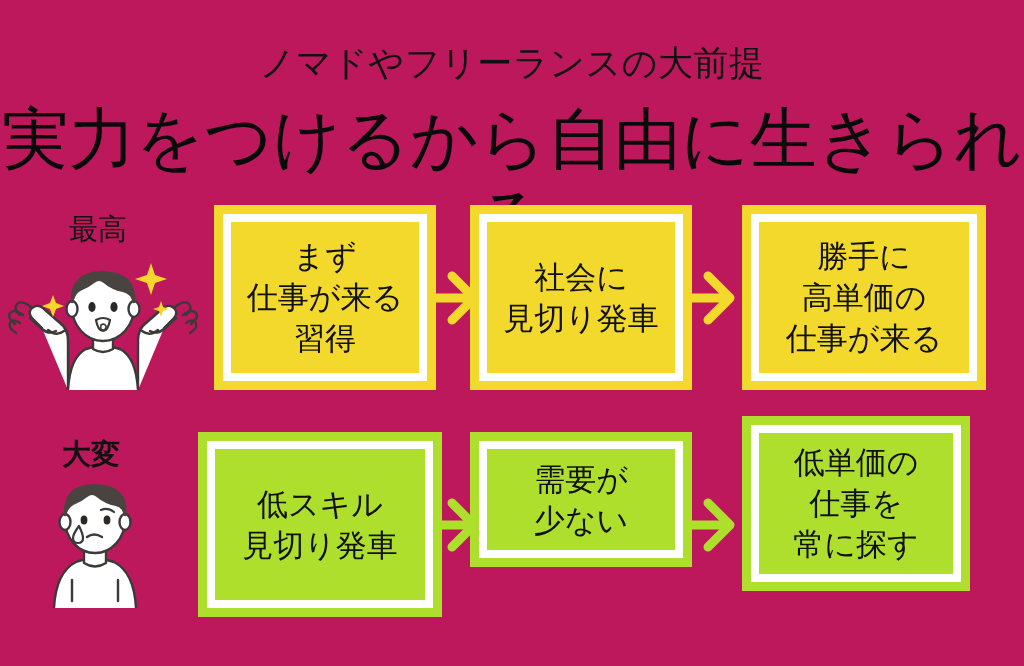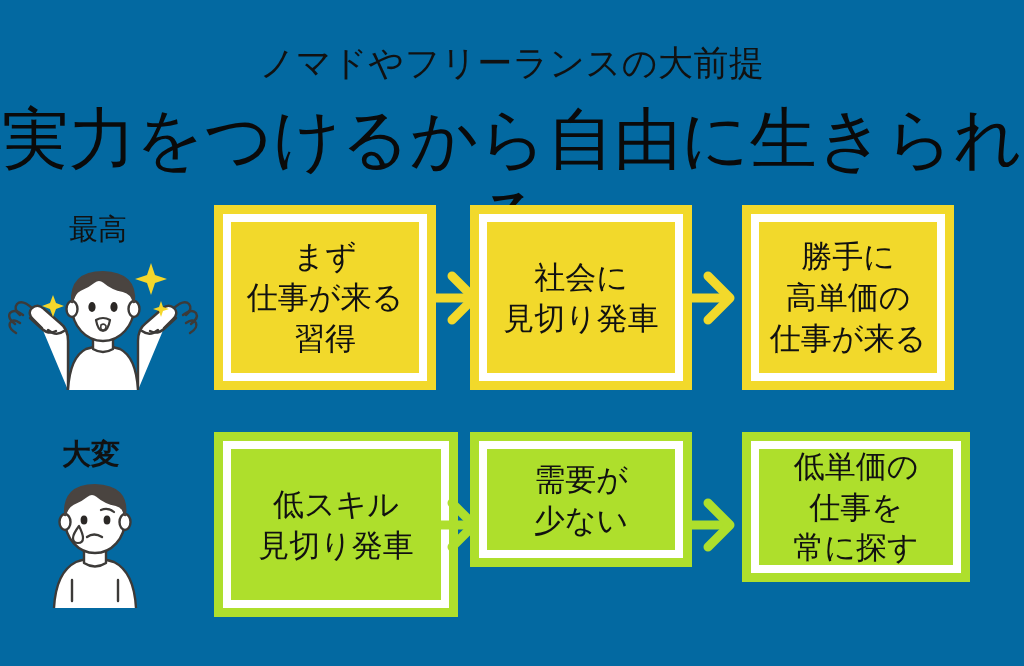--- a/index.html
+++ b/index.html
@@ -7,21 +7,21 @@
     width: 1024px;
     height: 666px;
     background: #ffffff;
     font-family: "DejaVu Sans", "Liberation Sans", sans-serif;
     overflow: hidden;
   }
   #canvas {
     position: relative;
     width: 1024px;
     height: 666px;
-    background: #0369a1;
+    background: #be185d;
   }
 
   
   .subtitle {
     position: absolute;
     left: 0; top: 44px;
     width: 1024px;
     text-align: center;
     font-size: 35px;
     line-height: 1.1;
@@ -165,21 +165,21 @@
 
   <div class="arrow" style="left:692px; top:262px; width:44px; height:72px;">
     <svg width="44" height="72" viewBox="0 0 44 72" xmlns="http://www.w3.org/2000/svg">
       <g stroke="#F2D92B" stroke-width="9" stroke-linecap="round" stroke-linejoin="round" fill="none">
         <line x1="0" y1="36" x2="34" y2="36"></line>
         <polyline points="16,14 38,36 16,58"></polyline>
       </g>
     </svg>
   </div>
 
-  <div class="box yellow" style="left:742px; top:205px; width:212px; height:185px;">
+  <div class="box yellow" style="left:742px; top:205px; width:244px; height:185px;">
     <div class="box-inner">
       <span class="box-text">勝手に
 高単価の
 仕事が来る</span>
     </div>
   </div>
 
   <div class="rowlabel" style="left:62px; top:440px;font-weight:bold;">大変</div>
 
   <div class="figure" style="left:42px; top:468px; width:130px; height:140px;">
@@ -205,21 +205,21 @@
       <ellipse cx="65" cy="52" rx="3.4" ry="4.6" fill="#2B2826"></ellipse>
 
       <path d="M59 42 Q66 39 72 44" fill="none" stroke="#3C3A38" stroke-width="2.2" stroke-linecap="round"></path>
 
       <path d="M37 58 Q31 66 31 70 Q31 75 36 75 Q41 75 41 70 Q41 66 37 58 Z" fill="#ffffff" stroke="#3C3A38" stroke-width="2.2" stroke-linejoin="round"></path>
 
       <path d="M45 69 Q52 64 60 69" fill="none" stroke="#3C3A38" stroke-width="2.4" stroke-linecap="round"></path>
     </svg>
   </div>
 
-  <div class="box green" style="left:214px; top:432px; width:244px; height:185px;">
+  <div class="box green" style="left:198px; top:432px; width:244px; height:185px;">
     <div class="box-inner">
       <span class="box-text">低スキル
 見切り発車</span>
     </div>
   </div>
 
   <div class="arrow" style="left:436px; top:489px; width:44px; height:72px;">
     <svg width="44" height="72" viewBox="0 0 44 72" xmlns="http://www.w3.org/2000/svg">
       <g stroke="#AEDF2C" stroke-width="9" stroke-linecap="round" stroke-linejoin="round" fill="none">
         <line x1="0" y1="36" x2="34" y2="36"></line>
@@ -237,21 +237,21 @@
 
   <div class="arrow" style="left:692px; top:489px; width:44px; height:72px;">
     <svg width="44" height="72" viewBox="0 0 44 72" xmlns="http://www.w3.org/2000/svg">
       <g stroke="#AEDF2C" stroke-width="9" stroke-linecap="round" stroke-linejoin="round" fill="none">
         <line x1="0" y1="36" x2="34" y2="36"></line>
         <polyline points="16,14 38,36 16,58"></polyline>
       </g>
     </svg>
   </div>
 
-  <div class="box green" style="left:742px; top:432px; width:228px; height:150px;">
+  <div class="box green" style="left:742px; top:416px; width:228px; height:175px;">
     <div class="box-inner">
       <span class="box-text">低単価の
 仕事を
 常に探す</span>
     </div>
   </div>
 
 </div>
 
 </body></html>

